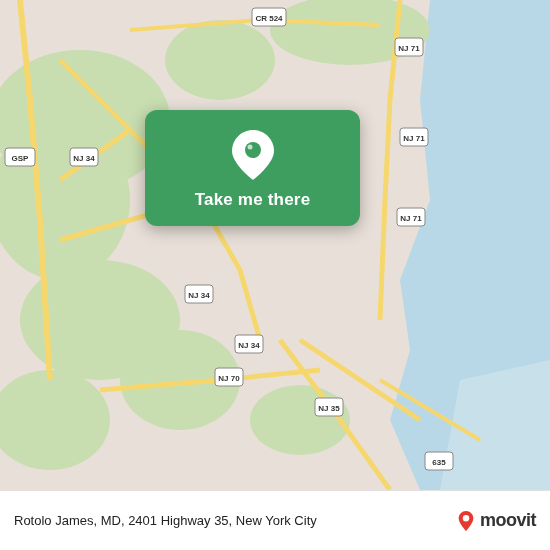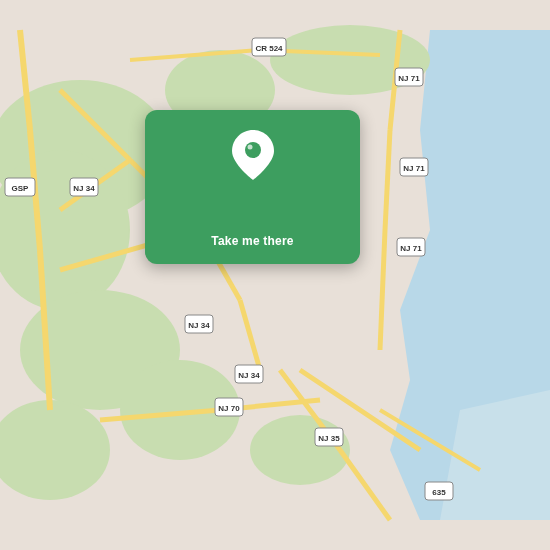--- a/index.html
+++ b/index.html
@@ -53,28 +53,27 @@
     }
 
     #map-pin-icon {
       width: 48px;
       height: 52px;
       margin-bottom: 10px;
     }
 
     #take-me-there-btn {
       color: #fff;
-      font-size: 12px;
+      font-size: 17px;
       font-weight: 600;
       background: none;
       border: none;
       cursor: pointer;
       text-align: center;
       letter-spacing: 0.2px;
-      margin-top: 44px;
     }
 
     
     #map-copyright {
       position: absolute;
       bottom: 60px;
       left: 8px;
       font-size: 10px;
       color: #555;
       z-index: 5;
@@ -218,14 +217,26 @@
         <circle cx="24" cy="22" r="8" fill="#3d9e5f"></circle>
 
         <circle cx="21" cy="19" r="2.5" fill="white" opacity="0.7"></circle>
       </svg>
 
       <button id="take-me-there-btn">Take me there</button>
     </div>
 
   </div>
 
+  <div id="bottom-bar">
+    <span id="location-text">Rotolo James, MD, 2401 Highway 35, New York City</span>
+
+    <div id="moovit-logo">
+
+      <svg id="moovit-pin" viewBox="0 0 20 24" xmlns="http://www.w3.org/2000/svg">
+        <path d="M10 1 C5.6 1 2 4.6 2 9 C2 14.5 10 23 10 23 C10 23 18 14.5 18 9 C18 4.6 14.4 1 10 1Z" fill="#e8392e"></path>
+        <circle cx="10" cy="9" r="3.5" fill="white"></circle>
+      </svg>
+      <span id="moovit-wordmark">moovit</span>
+    </div>
+  </div>
 
 </div>
 
 </body></html>

